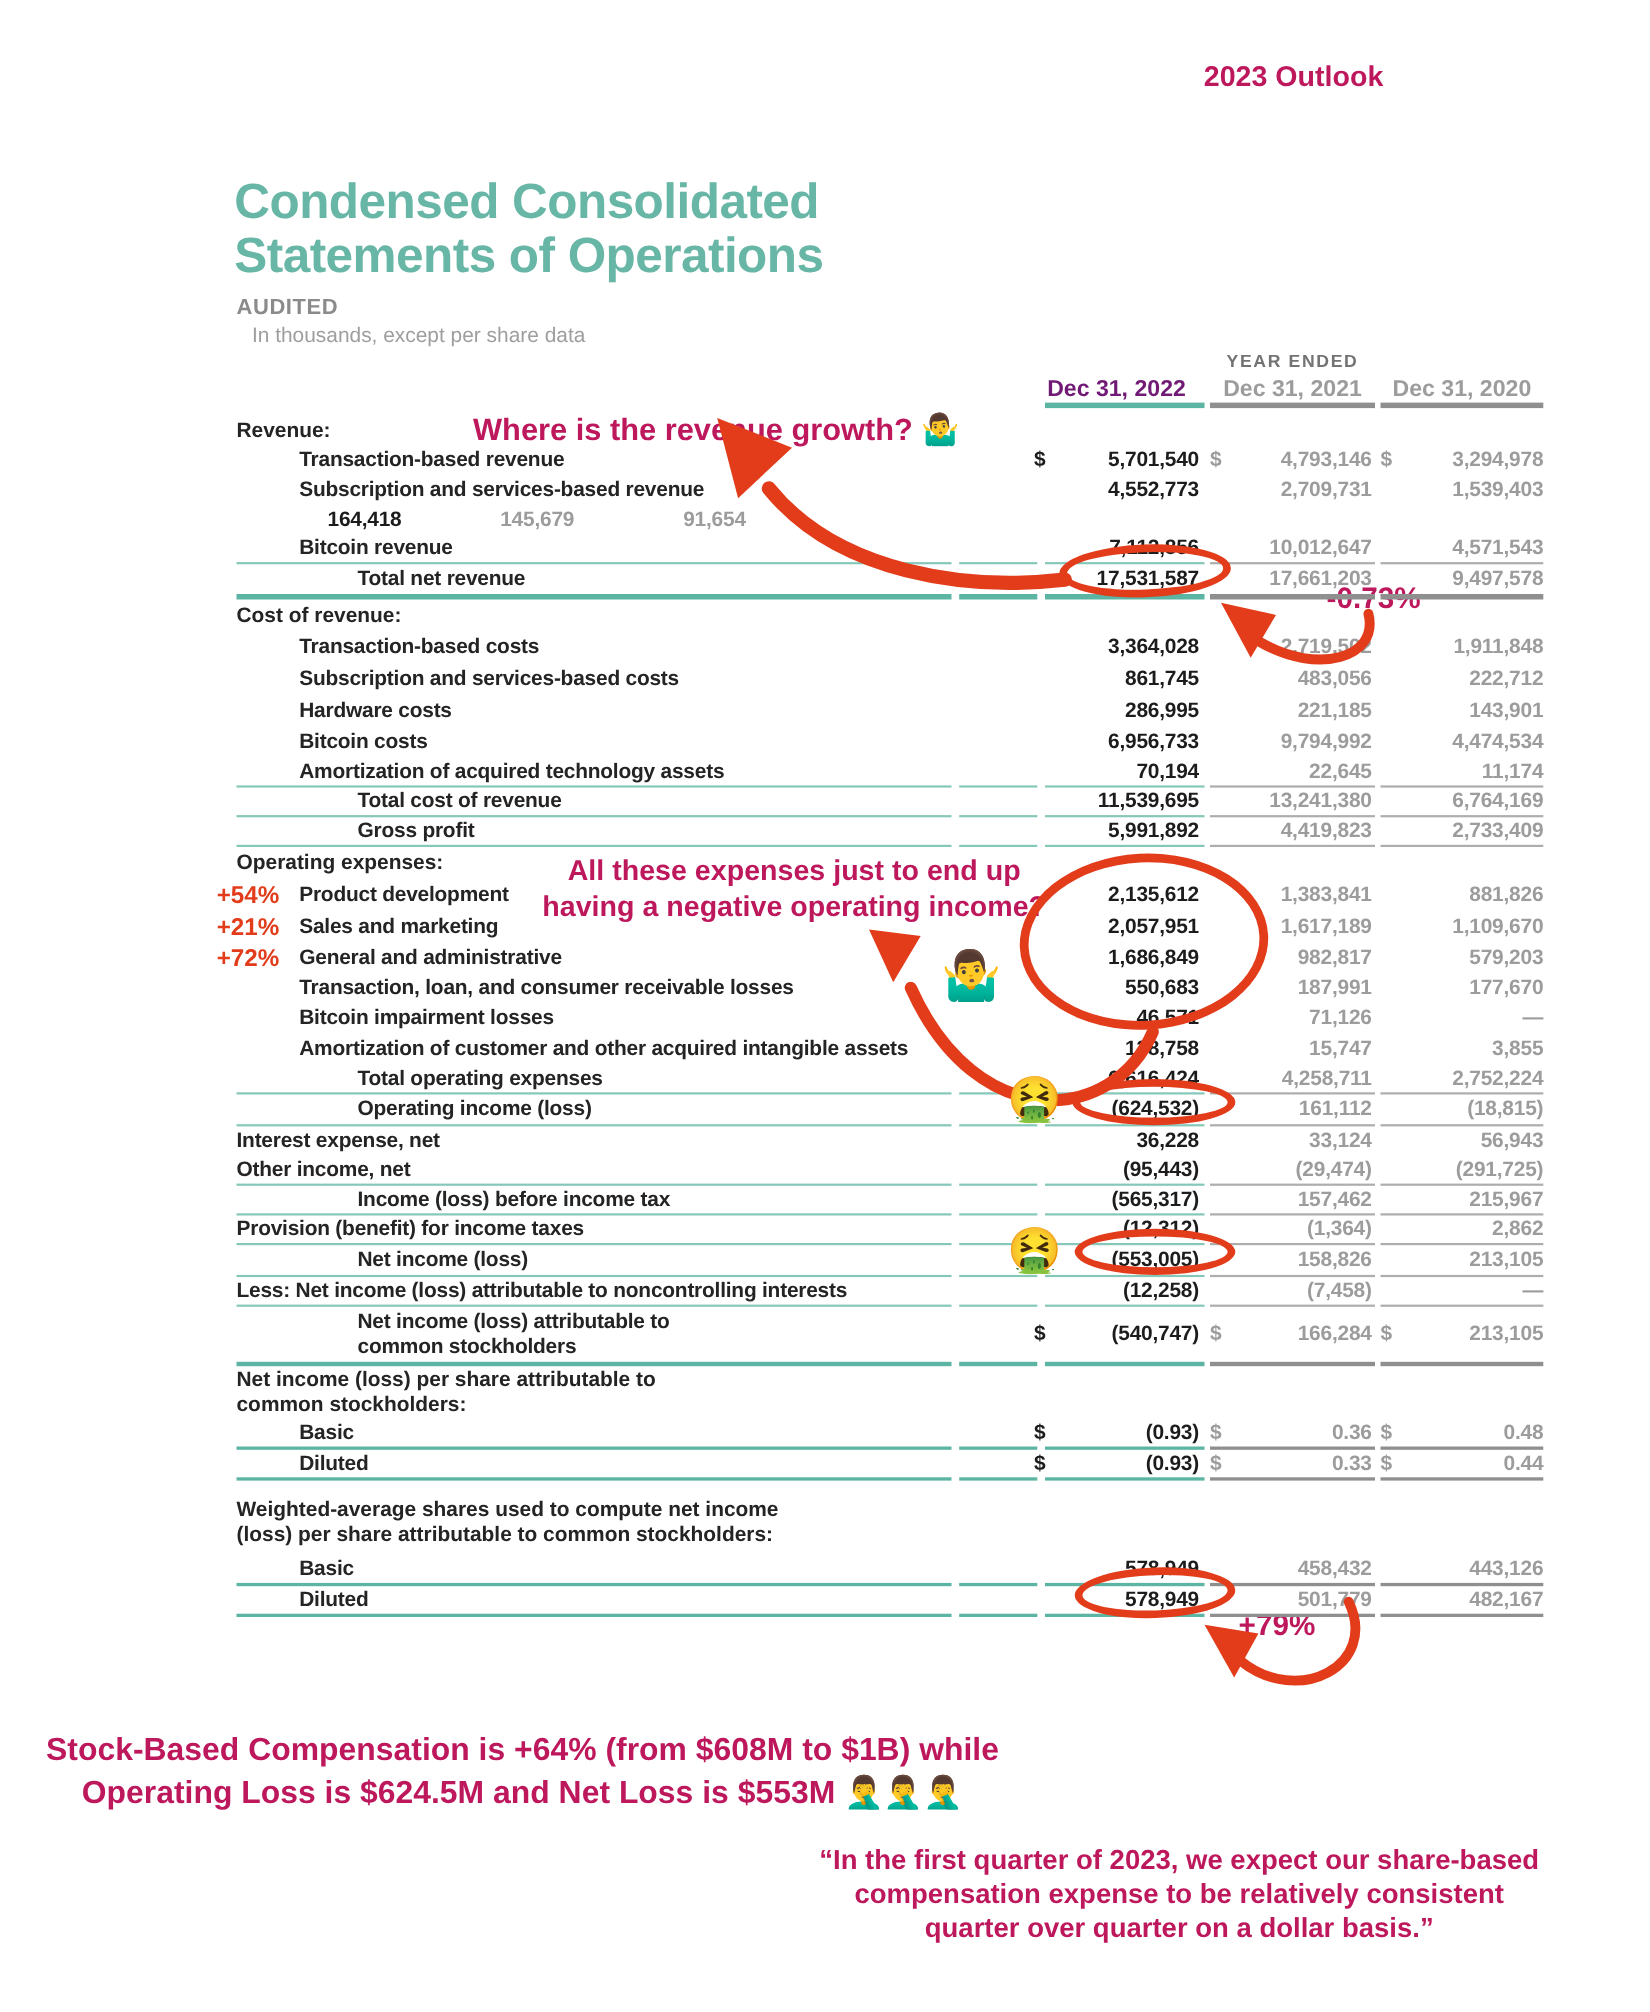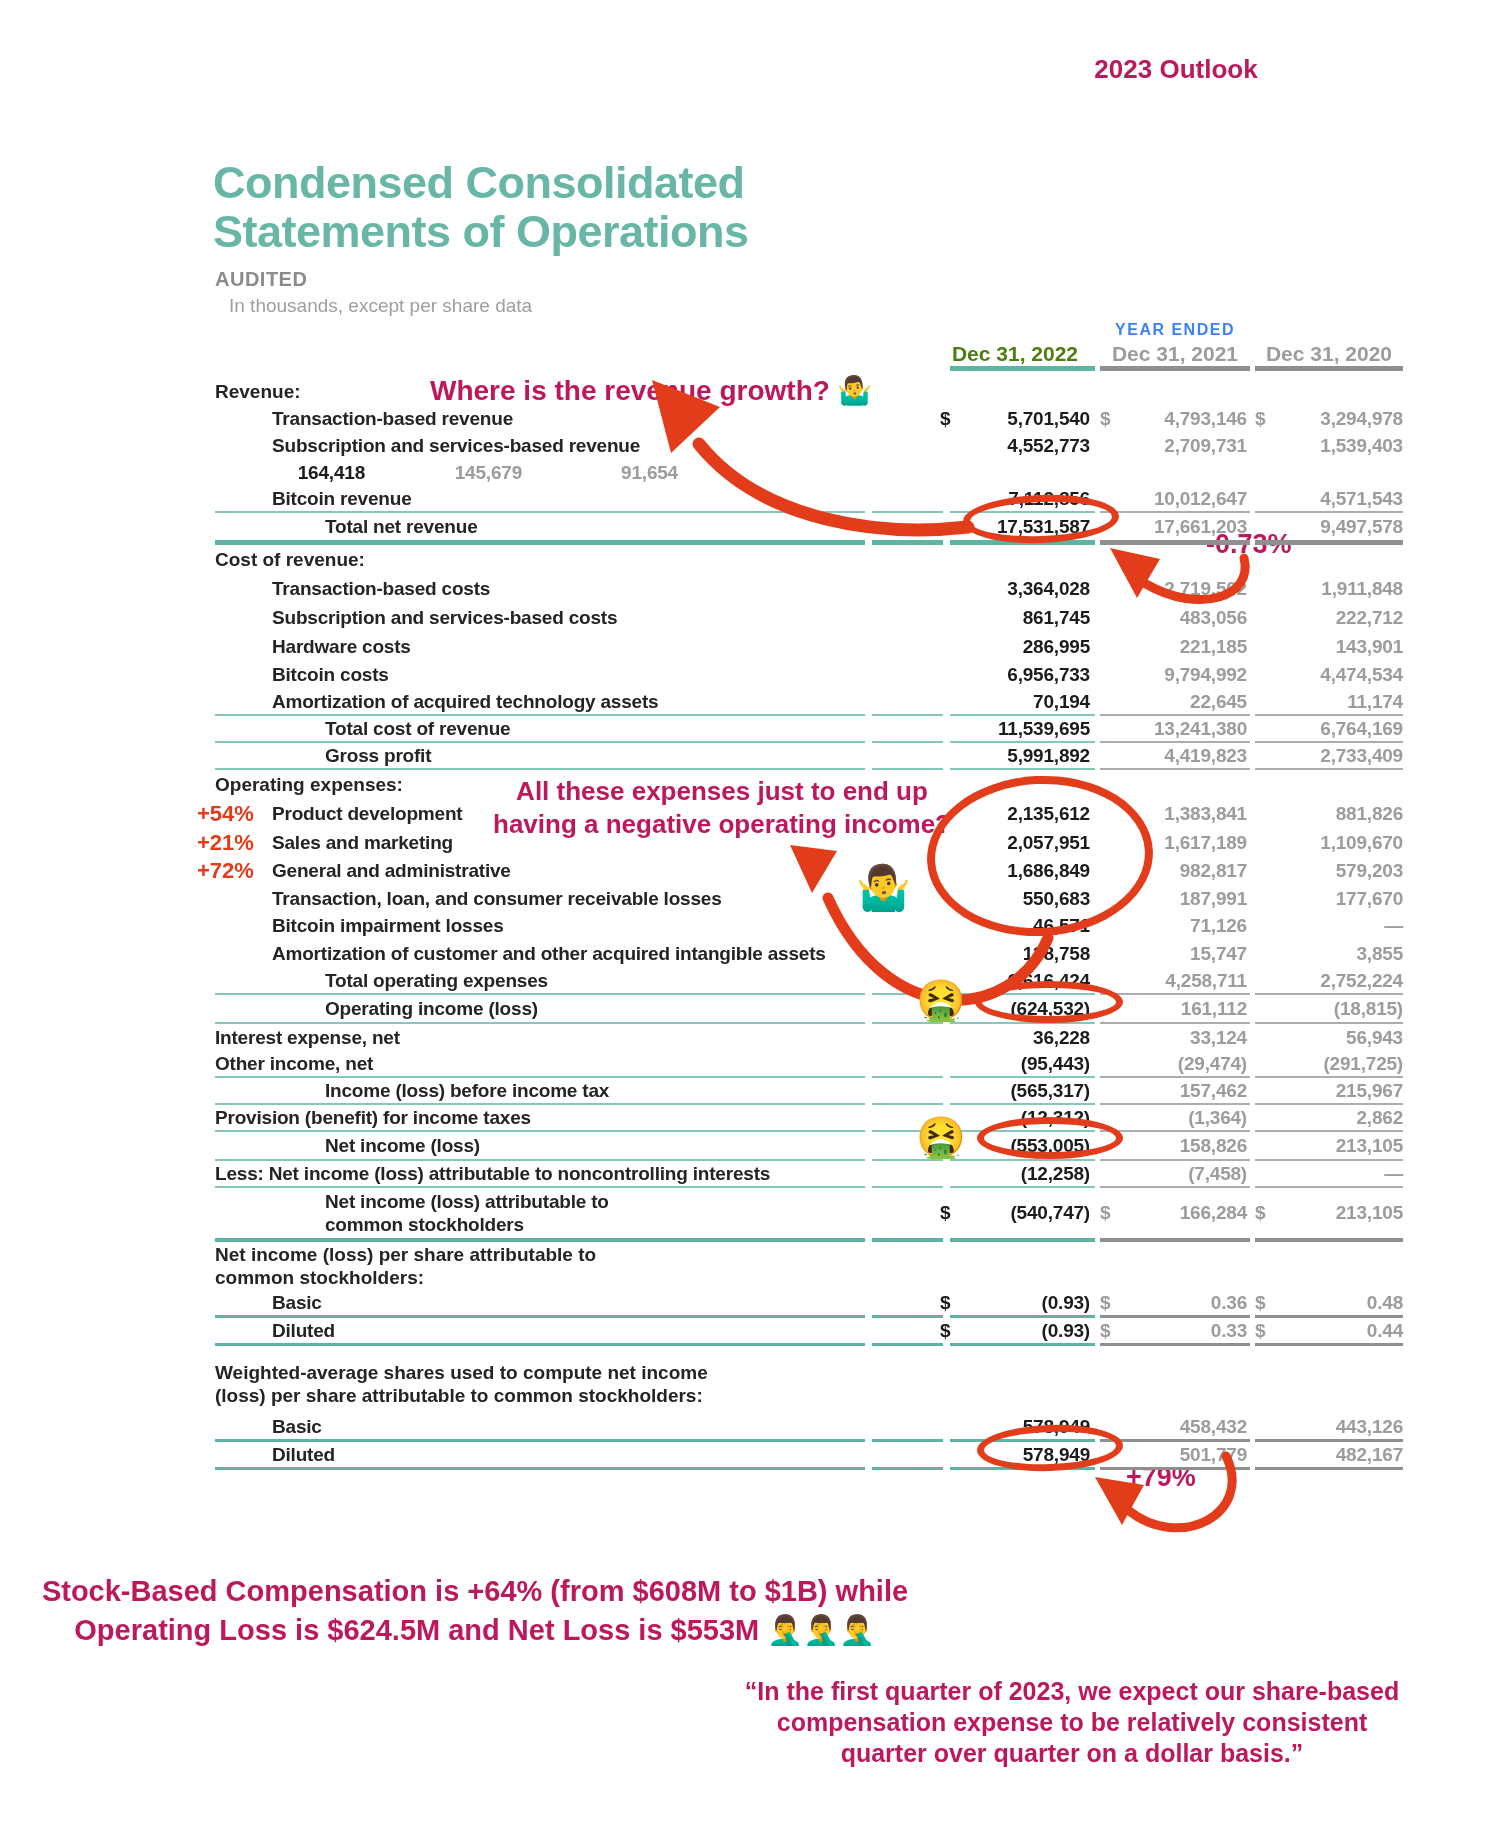--- a/index.html
+++ b/index.html
@@ -36,23 +36,23 @@
   .sp6{height:6px}.sp7{height:7px}.sp14{height:14px}
   .lbl { width:725px; color:#242424; font-size:19px; font-weight:600; letter-spacing:-0.2px; }
   .i1 { padding-left:57px; } .i2 { padding-left:110px; }
   .two { line-height:23px; }
   .dA{width:30px}.vA{width:120px}.gA{width:10px}.dB{width:25px}.vB{width:122px}.gB{width:8px}.dC{width:25px}.vC{width:123px}
   .val { text-align:right; font-size:19px; font-weight:700; letter-spacing:-0.2px; }
   .dol { text-align:left; font-size:19px; font-weight:700; }
   .blk { color:#1c1c1c; } .gy { color:#9c9c9c; }
   .seclbl { width:100%; color:#242424; font-size:19px; font-weight:600; }
   
-  .yearended { color:#3b82f6; font-size:16px; font-weight:700; letter-spacing:1.5px; text-align:center; }
+  .yearended { color:#737373; font-size:16px; font-weight:700; letter-spacing:1.5px; text-align:center; }
   .dcol { font-size:21px; font-weight:600; text-align:center; }
-  .dk { color:#4d7c0f; }
+  .dk { color:#701a75; }
   
   .rule { display:flex; }
   .rule i { display:block; height:100%; }
   .sA{width:650px; margin-right:7px}.sA2{width:71px; margin-right:7px}
   .sB{width:145px; margin-right:5px}.sC{width:150px; margin-right:5px}.sD{width:148px}
   .rthin{height:2px}.rmed{height:3px}.rthick{height:5px}
   .rthin .teal{background:#85c8b9}.rthin .gray{background:#adadad}
   .rmed .teal{background:#5cb4a3}.rmed .gray{background:#8f8f8f}
   .rthick .teal{background:#5cb4a3}.rthick .gray{background:#8f8f8f}
   .none{background:transparent !important}

